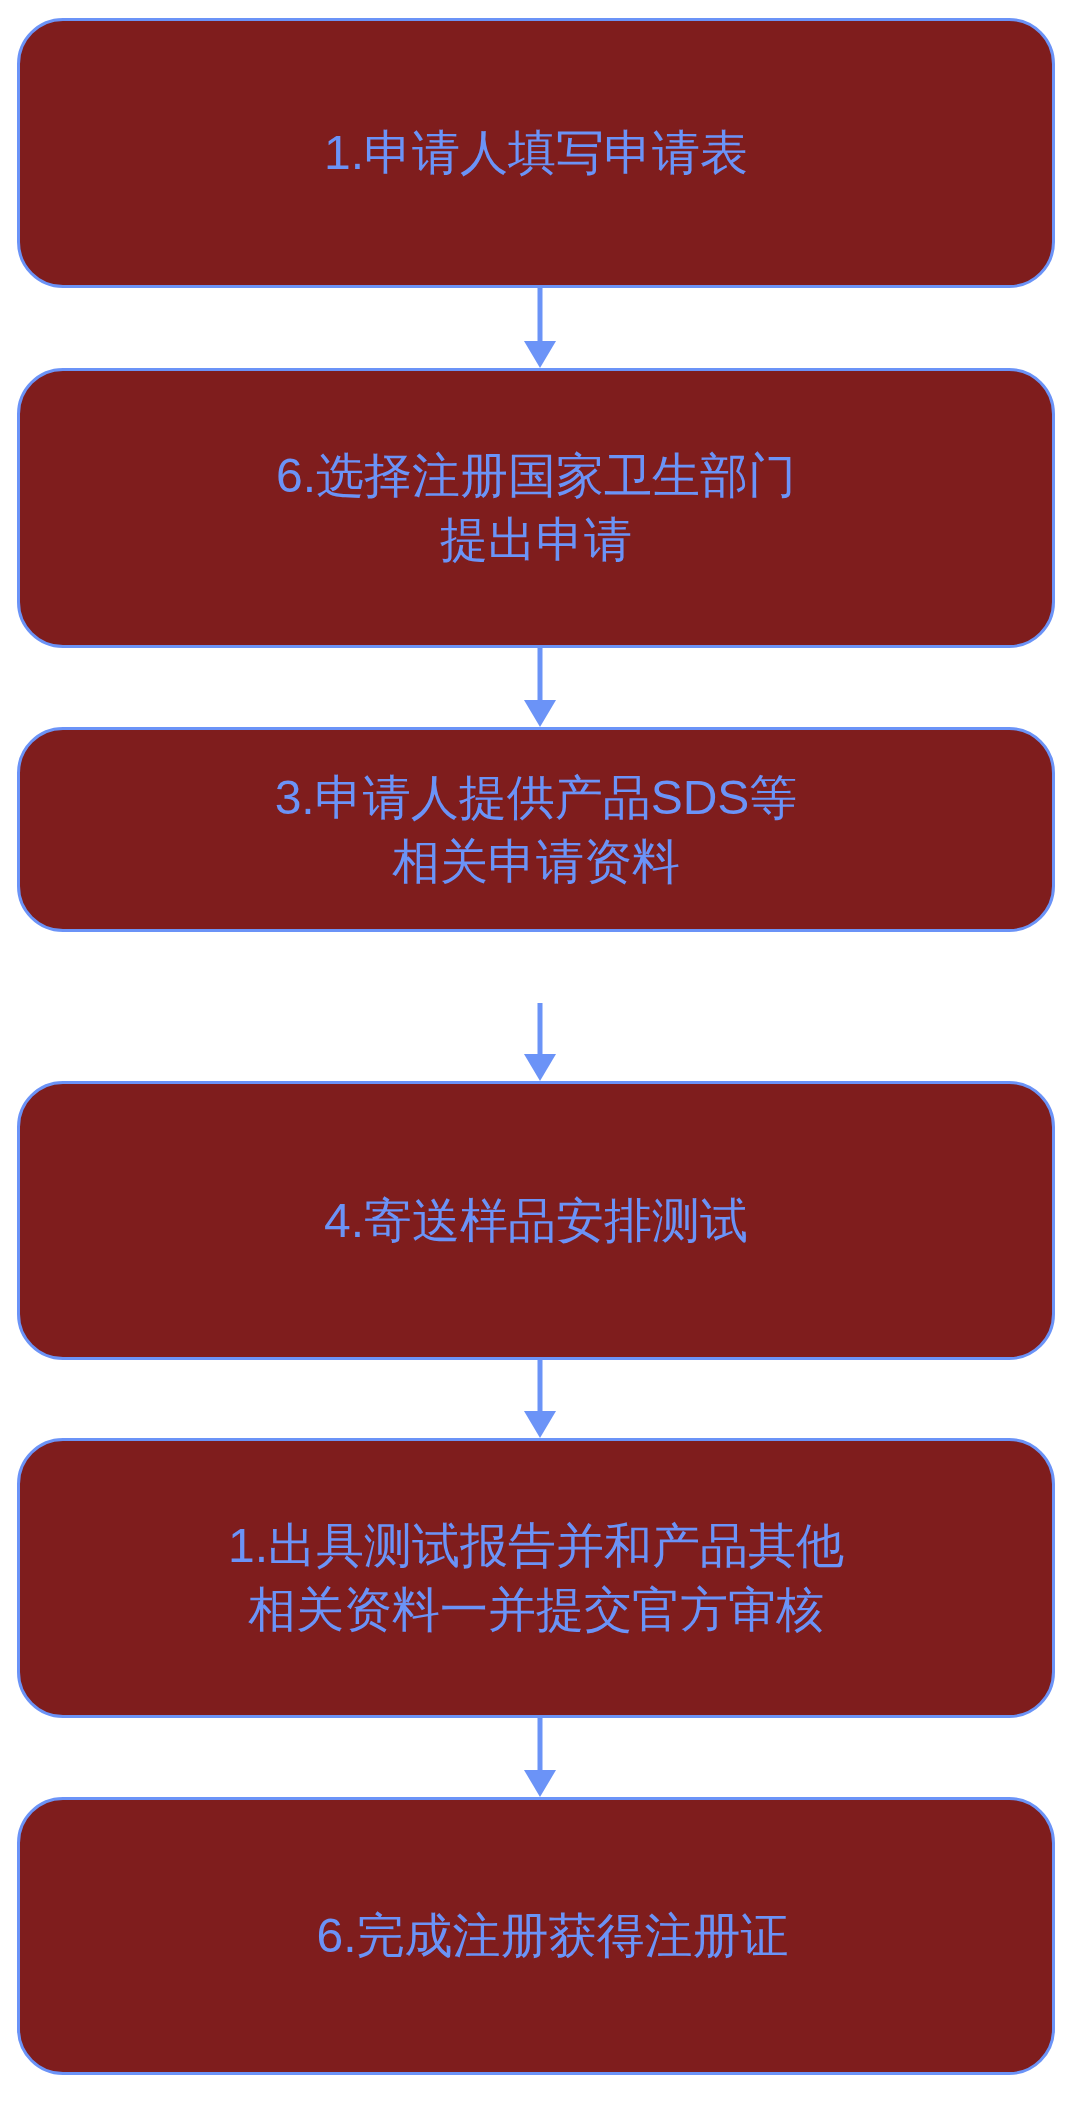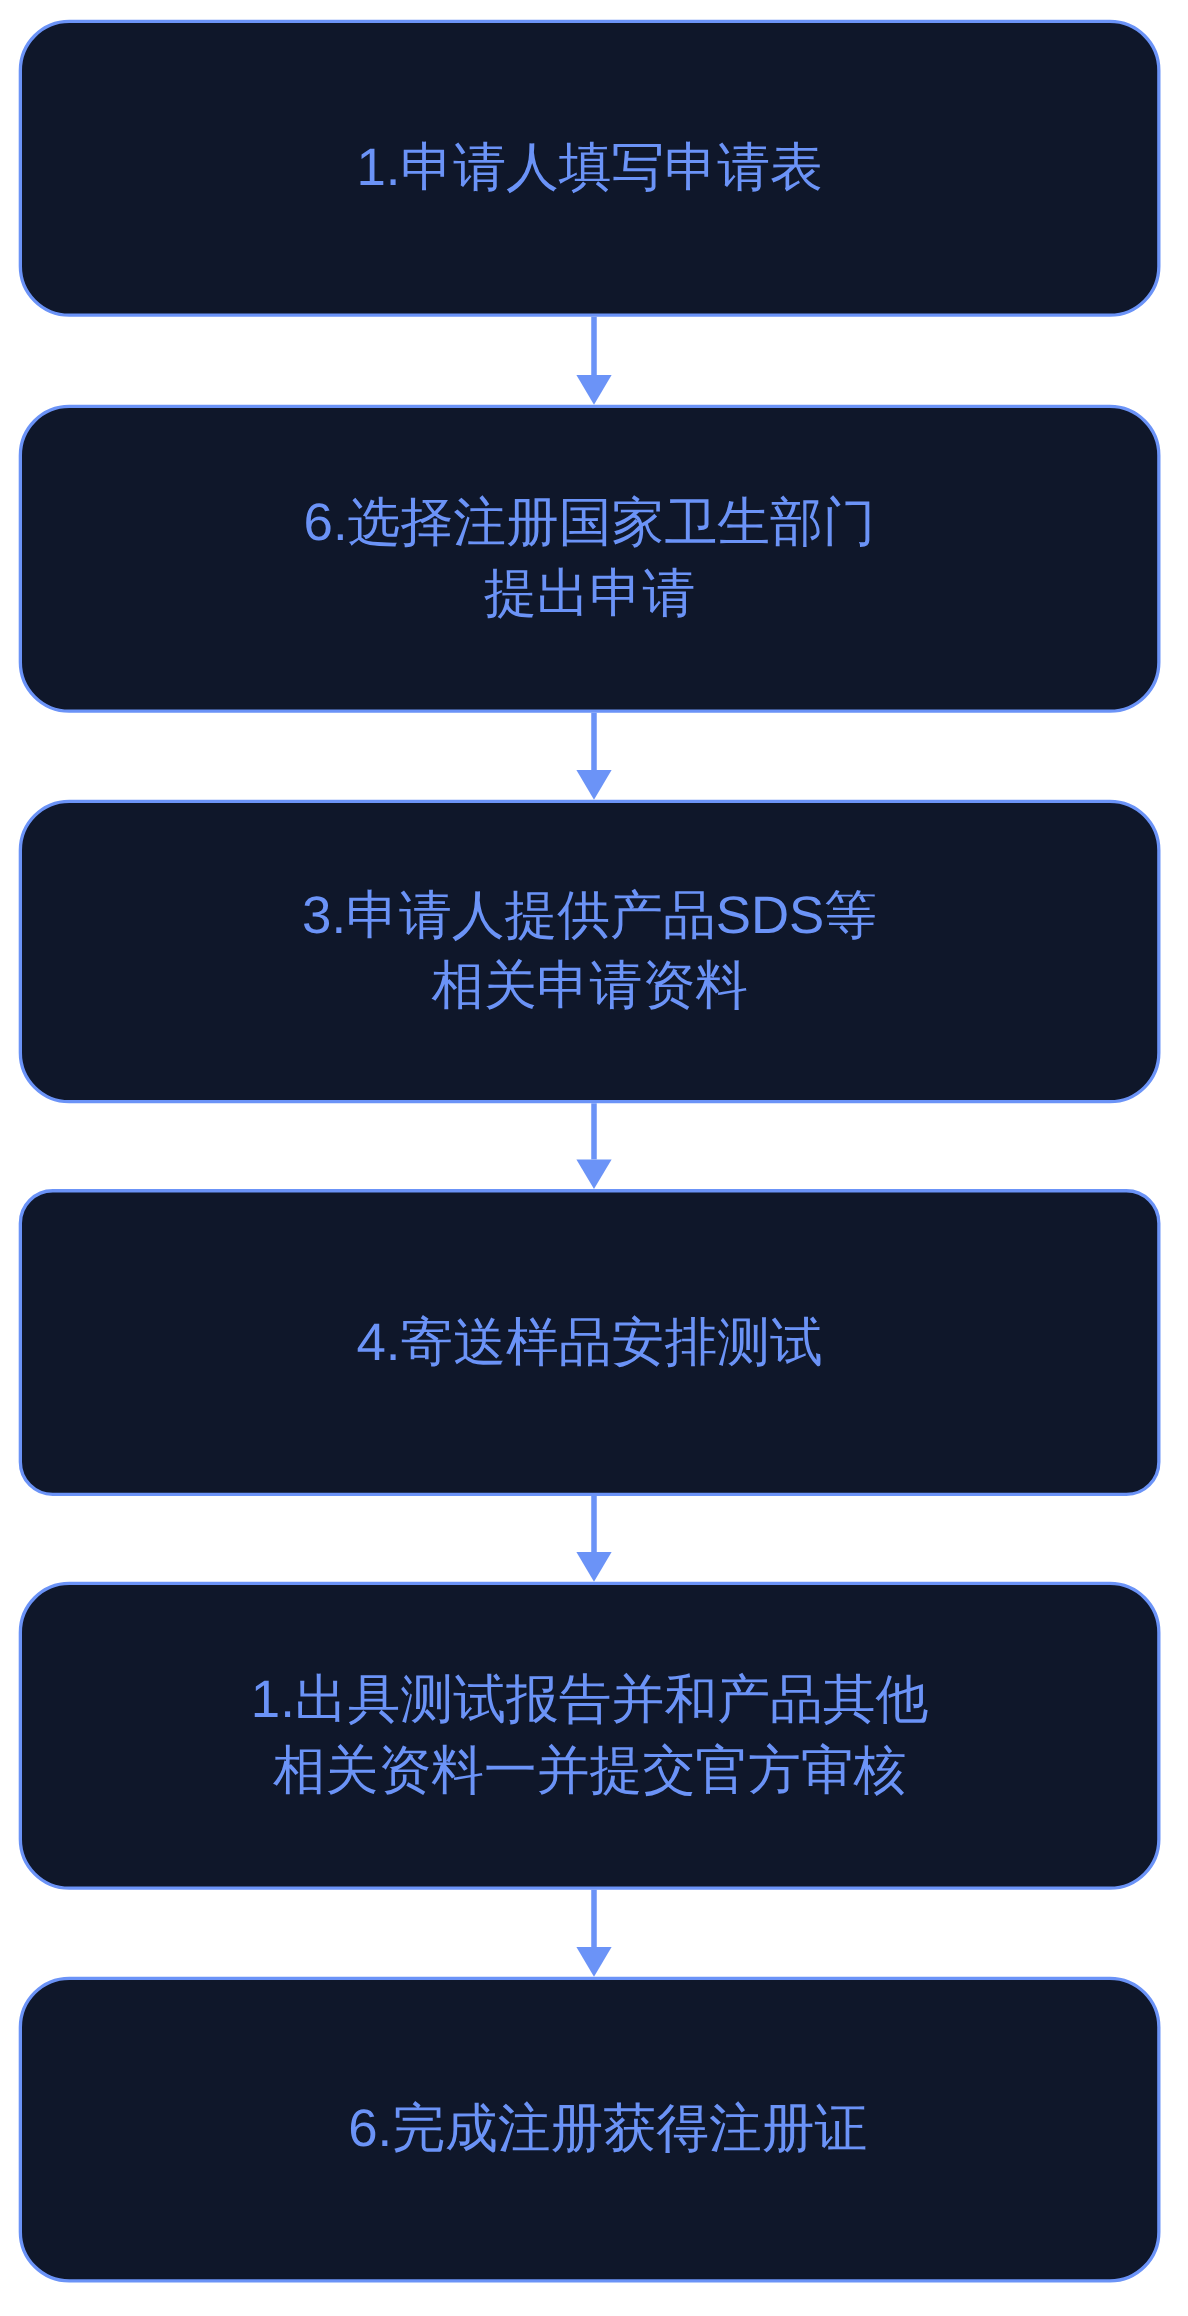--- a/index.html
+++ b/index.html
@@ -22,21 +22,21 @@
   }
 
   
   .step-box {
     position: absolute;
     left: 17px;
     width: 1038px;
     box-sizing: border-box;
     border: 3px solid #6b93f7;
     border-radius: 46px;
-    background: #0f172a;
+    background: #7f1d1d;
     display: flex;
     align-items: center;
     justify-content: center;
     text-align: center;
   }
 
   .step-label {
     color: #6b93f7;
     font-size: 48px;
     line-height: 64px;
@@ -90,31 +90,31 @@
   <div class="step-box" style="top:368px; height:280px;">
     <div class="step-label">6.选择注册国家卫生部门
 提出申请</div>
   </div>
 
   <div class="connector" style="top:648px; height:79px;">
     <div class="shaft" style="height:52px;"></div>
     <div class="head"></div>
   </div>
 
-  <div class="step-box" style="top:727px; height:276px;">
+  <div class="step-box" style="top:727px; height:205px;">
     <div class="step-label">3.申请人提供产品SDS等
 相关申请资料</div>
   </div>
 
   <div class="connector" style="top:1003px; height:78px;">
     <div class="shaft" style="height:51px;"></div>
     <div class="head"></div>
   </div>
 
-  <div class="step-box" style="top:1081px; height:279px;border-radius:31px;">
+  <div class="step-box" style="top:1081px; height:279px;">
     <div class="step-label">4.寄送样品安排测试</div>
   </div>
 
   <div class="connector" style="top:1360px; height:78px;">
     <div class="shaft" style="height:51px;"></div>
     <div class="head"></div>
   </div>
 
   <div class="step-box" style="top:1438px; height:280px;">
     <div class="step-label">1.出具测试报告并和产品其他

